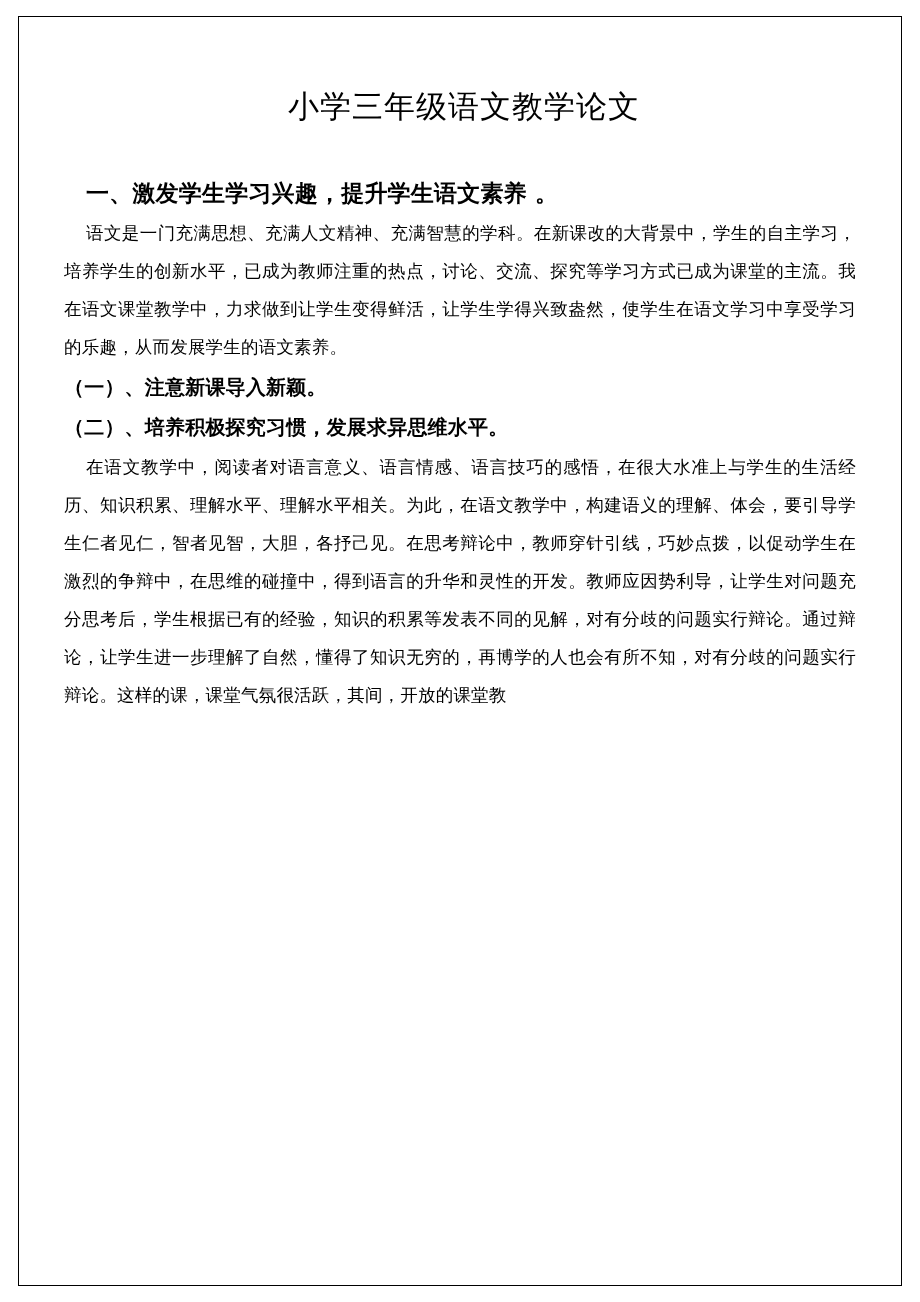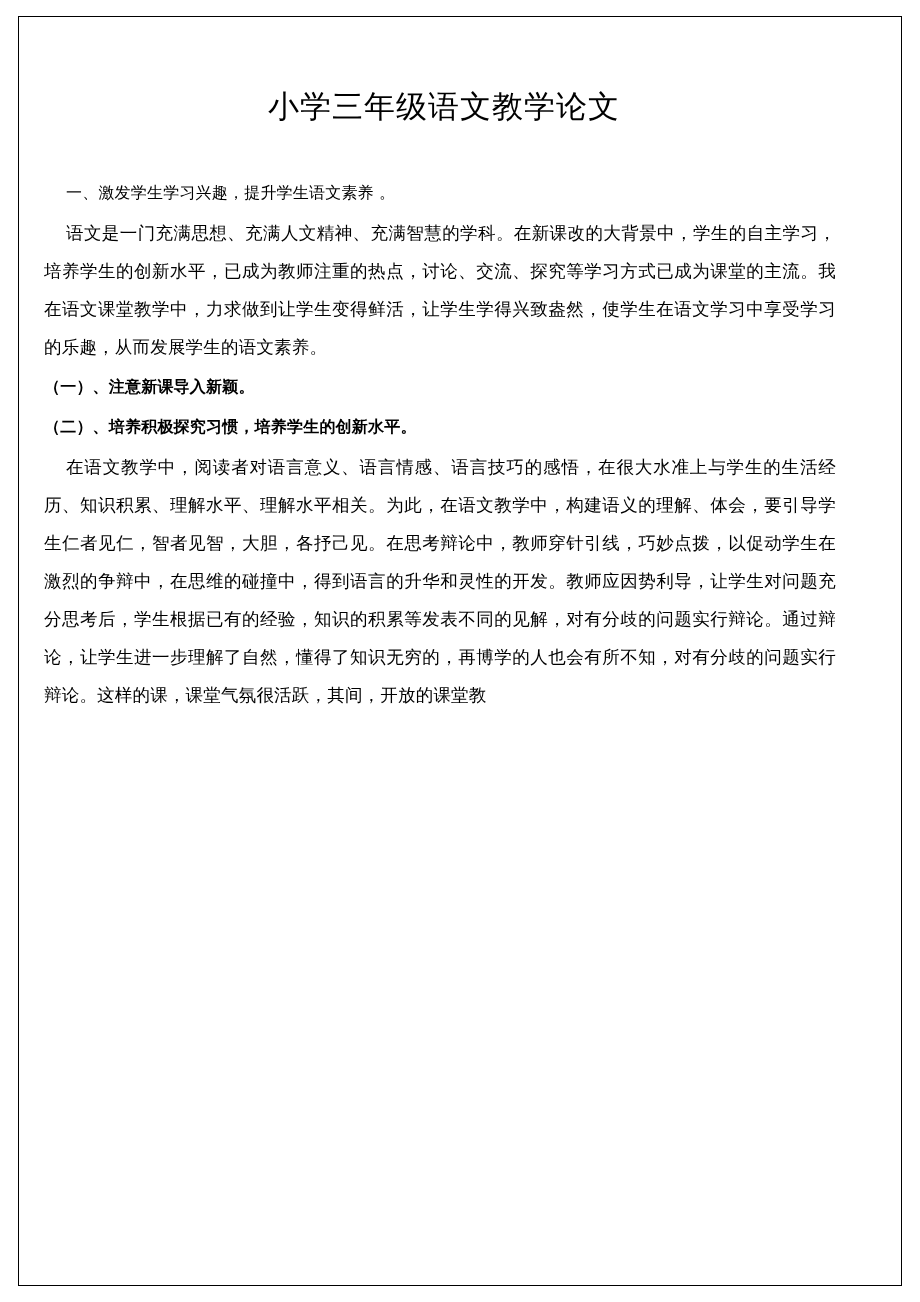--- a/index.html
+++ b/index.html
@@ -26,46 +26,46 @@
     position: absolute;
     left: 18px;
     top: 16px;
     right: 18px;
     bottom: 16px;
     border: 1px solid #000000;
     pointer-events: none;
   }
   .content {
     position: absolute;
-    left: 44px;
+    left: 64px;
     top: 60px;
     width: 800px;
   }
   .doc-title {
     text-align: center;
     font-size: 31px;
     line-height: 44px;
     letter-spacing: 1px;
     margin: 24px 0 0 0;
     font-weight: normal;
     font-family: "DejaVu Serif", "Liberation Serif", serif;
   }
   .spacer-after-title {
     height: 46px;
   }
   .h-sec {
-    font-size: 16px;
+    font-size: 23px;
     line-height: 38px;
-    font-weight: normal;
+    font-weight: bold;
     margin: 0 0 2px 0;
     text-indent: 22px;
     letter-spacing: 0.2px;
   }
   .h-sub {
-    font-size: 16px;
+    font-size: 20px;
     line-height: 38px;
     font-weight: bold;
     margin: 0 0 2px 0;
     text-indent: 0px;
     letter-spacing: 0.2px;
   }
   p.body-par {
     font-size: 17.5px;
     line-height: 38px;
     margin: 0 8px 2px 0;
@@ -83,17 +83,17 @@
   <div class="content">
 
     <h1 class="doc-title">小学三年级语文教学论文</h1>
     <div class="spacer-after-title"></div>
 
     <div class="h-sec">一、激发学生学习兴趣，提升学生语文素养 。</div>
     <p class="body-par">语文是一门充满思想、充满人文精神、充满智慧的学科。在新课改的大背景中，学生的自主学习，培养学生的创新水平，已成为教师注重的热点，讨论、交流、探究等学习方式已成为课堂的主流。我在语文课堂教学中，力求做到让学生变得鲜活，让学生学得兴致盎然，使学生在语文学习中享受学习的乐趣，从而发展学生的语文素养。</p>
 
     <div class="h-sub">（一）、注意新课导入新颖。</div>
 
-    <div class="h-sub">（二）、培养积极探究习惯，培养学生的创新水平。</div>
+    <div class="h-sub">（二）、培养积极探究习惯，发展求异思维水平。</div>
     <p class="body-par">在语文教学中，阅读者对语言意义、语言情感、语言技巧的感悟，在很大水准上与学生的生活经历、知识积累、理解水平、理解水平相关。为此，在语文教学中，构建语义的理解、体会，要引导学生仁者见仁，智者见智，大胆，各抒己见。在思考辩论中，教师穿针引线，巧妙点拨，以促动学生在激烈的争辩中，在思维的碰撞中，得到语言的升华和灵性的开发。教师应因势利导，让学生对问题充分思考后，学生根据已有的经验，知识的积累等发表不同的见解，对有分歧的问题实行辩论。通过辩论，让学生进一步理解了自然，懂得了知识无穷的，再博学的人也会有所不知，对有分歧的问题实行辩论。这样的课，课堂气氛很活跃，其间，开放的课堂教</p>
 
   </div>
 </div>
 
 </body></html>

